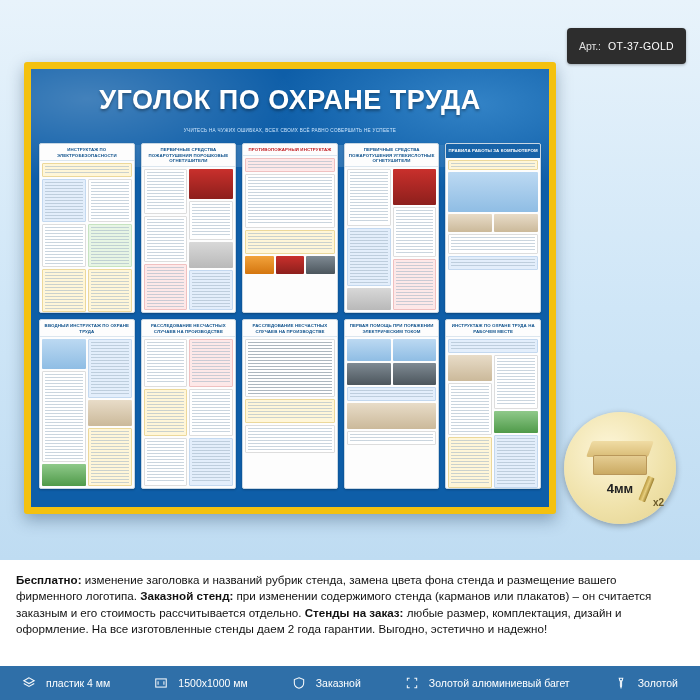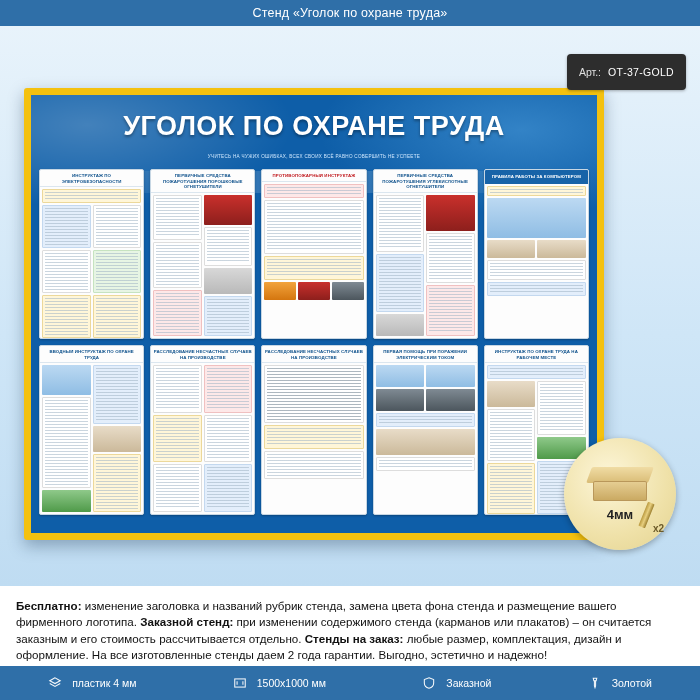--- a/index.html
+++ b/index.html
@@ -32,21 +32,21 @@
     background:#2d2d2d;color:#fff;border-radius:4px;
     padding:12px 12px;font-size:10.5px;display:flex;gap:7px;align-items:center;
     box-shadow:0 1px 3px rgba(0,0,0,.3);
     z-index:6;
   }
   .art-badge .art-label{opacity:.85;}
   .art-badge .art-value{font-weight:normal;letter-spacing:.3px;}
 
   
   .stand{
-    position:absolute;left:24px;top:62px;width:580px;height:452px;
+    position:absolute;left:24px;top:62px;width:532px;height:452px;
     background:#f4c10f;
     border-radius:3px;
     box-shadow:0 6px 16px rgba(20,50,80,.35);
     padding:7px;
     box-sizing:border-box;
   }
   .stand-inner{
     width:100%;height:100%;
     background:#0e5ea8;
     position:relative;overflow:hidden;
@@ -157,23 +157,20 @@
     font-size:10.5px;
   }
   .fitem{display:flex;align-items:center;gap:10px;text-align:center;}
   .fico{width:14px;height:14px;display:inline-block;opacity:.95;}
 </style>
 </head>
 <body>
 
 <div class="page">
 
-  <div class="topbar">
-    <span>Стенд «Уголок по охране труда»</span>
-  </div>
 
   <div class="stage">
 
     <div class="art-badge">
       <span class="art-label">Арт.:</span>
       <span class="art-value">ОТ-37-GOLD</span>
     </div>
 
     <div class="stand">
       <div class="stand-inner">
@@ -467,20 +464,26 @@
       <span>1500х1000 мм</span>
     </div>
     <div class="fitem">
       <svg class="fico" viewBox="0 0 24 24" fill="none" stroke="#fff" stroke-width="1.8">
           <path d="M12 3l8 3v6c0 5-4 8-8 9-4-1-8-4-8-9V6l8-3z"></path>
         </svg>
       <span>Заказной</span>
     </div>
     <div class="fitem">
       <svg class="fico" viewBox="0 0 24 24" fill="none" stroke="#fff" stroke-width="1.8">
+          <path d="M4 8V4h4M20 8V4h-4M4 16v4h4M20 16v4h-4"></path>
+        </svg>
+      <span>Золотой алюминиевый багет</span>
+    </div>
+    <div class="fitem">
+      <svg class="fico" viewBox="0 0 24 24" fill="none" stroke="#fff" stroke-width="1.8">
           <path d="M9 4h6l-1 4H10z"></path>
           <path d="M11 8v9l1 3 1-3V8"></path>
         </svg>
       <span>Золотой</span>
     </div>
   </div>
 
 </div>
 
 </body></html>

